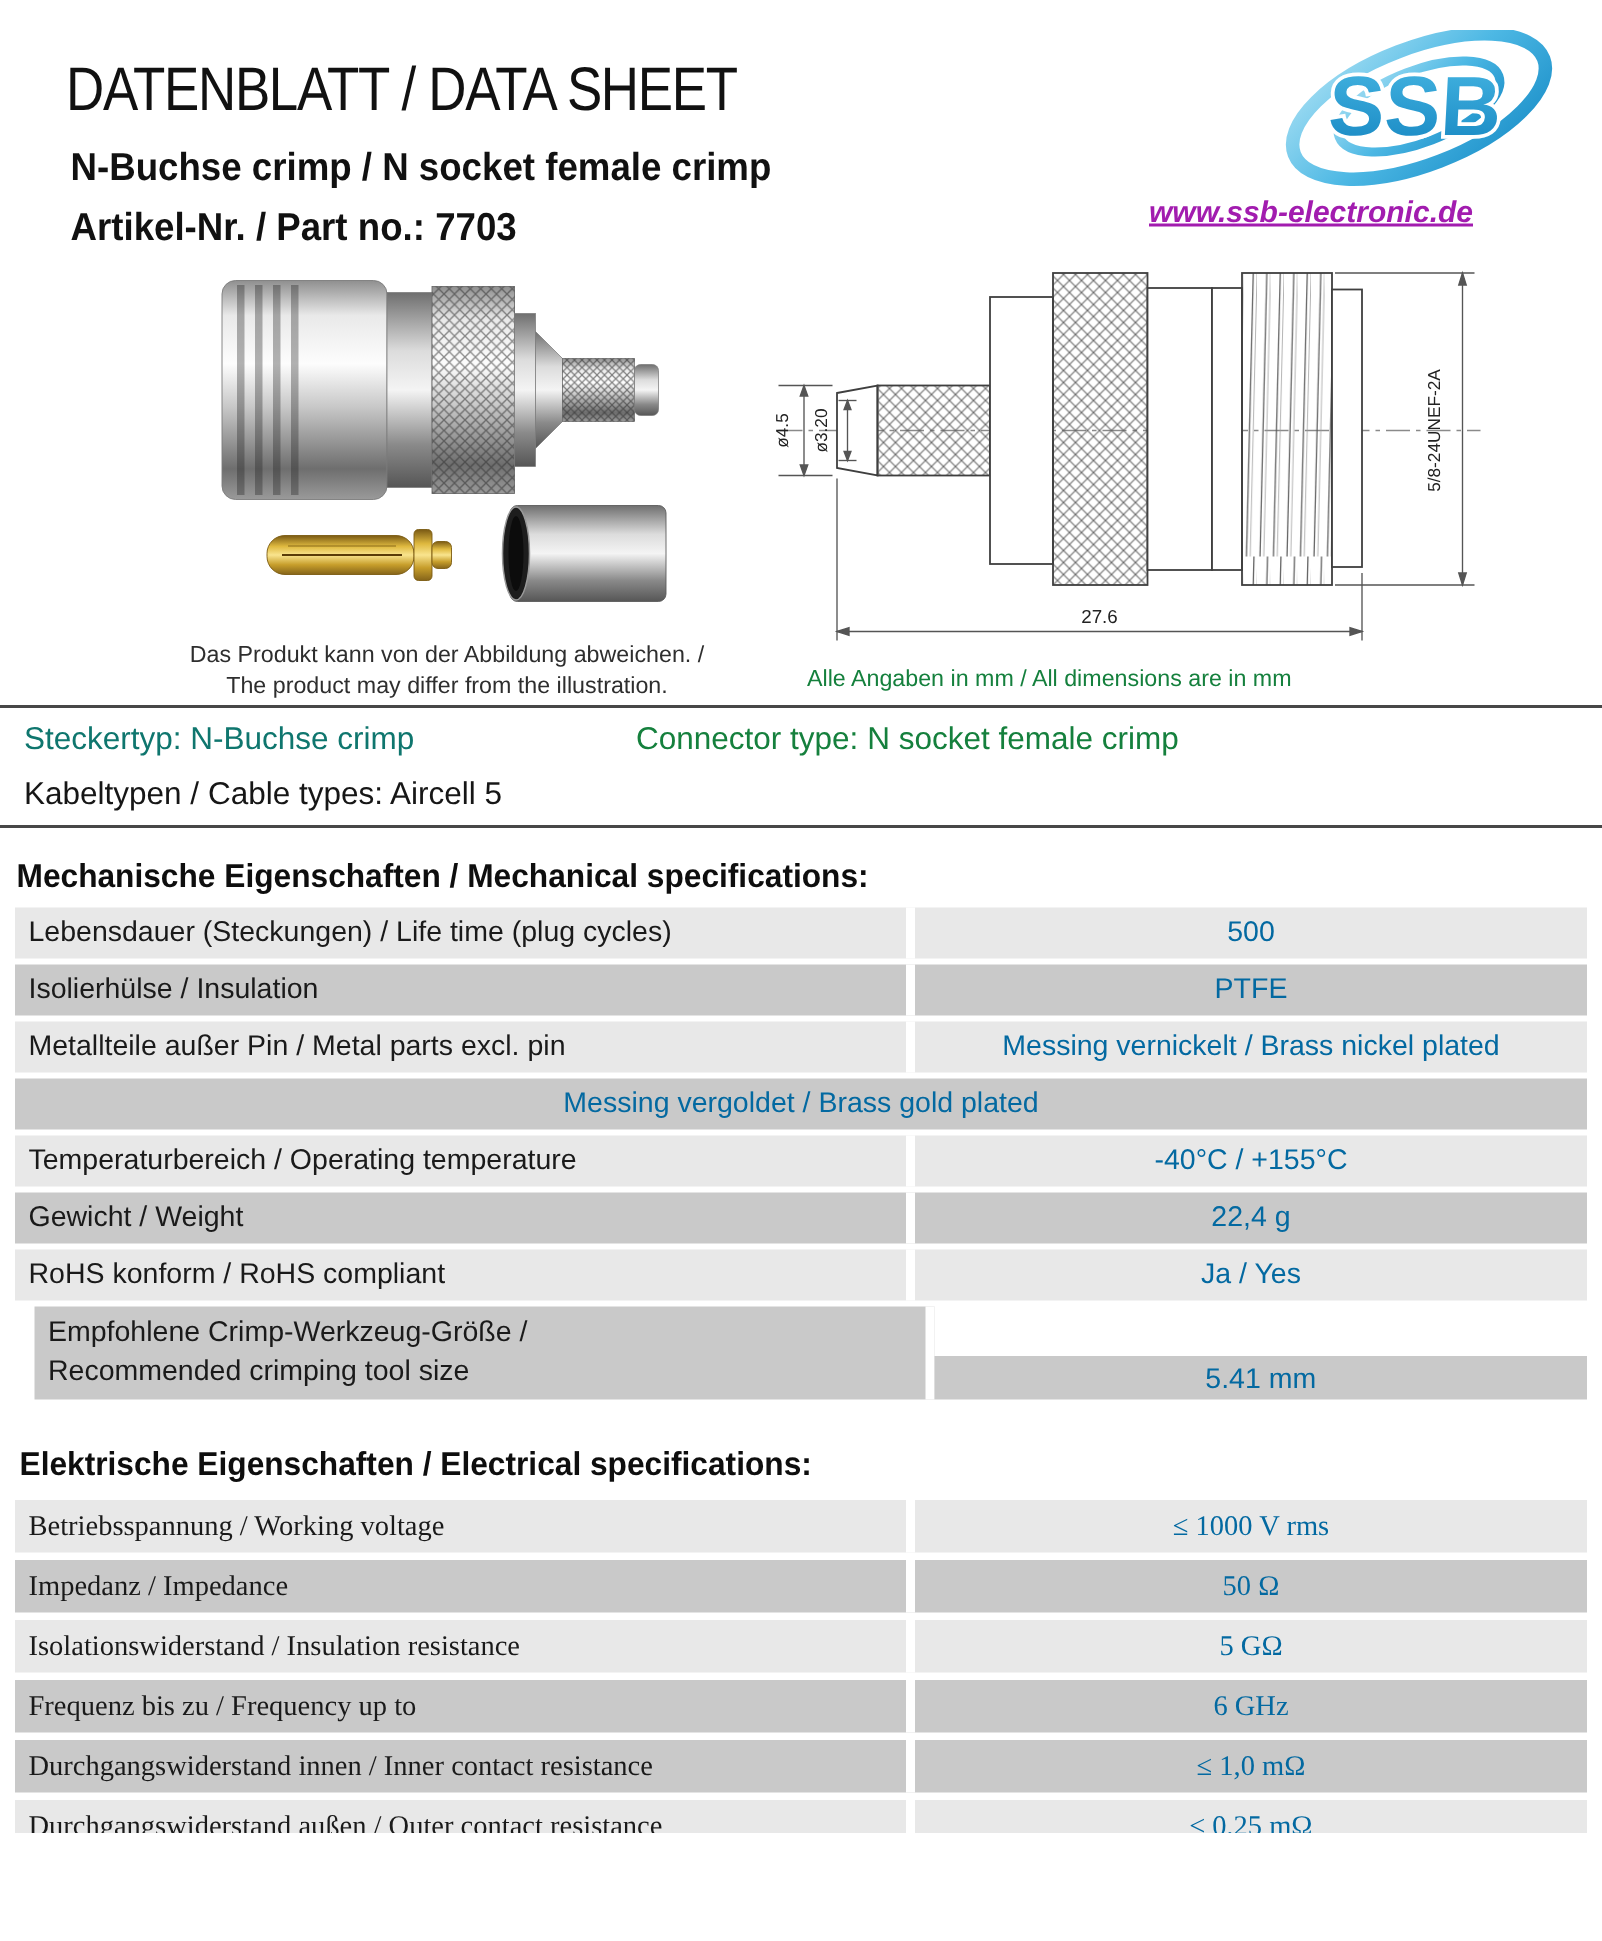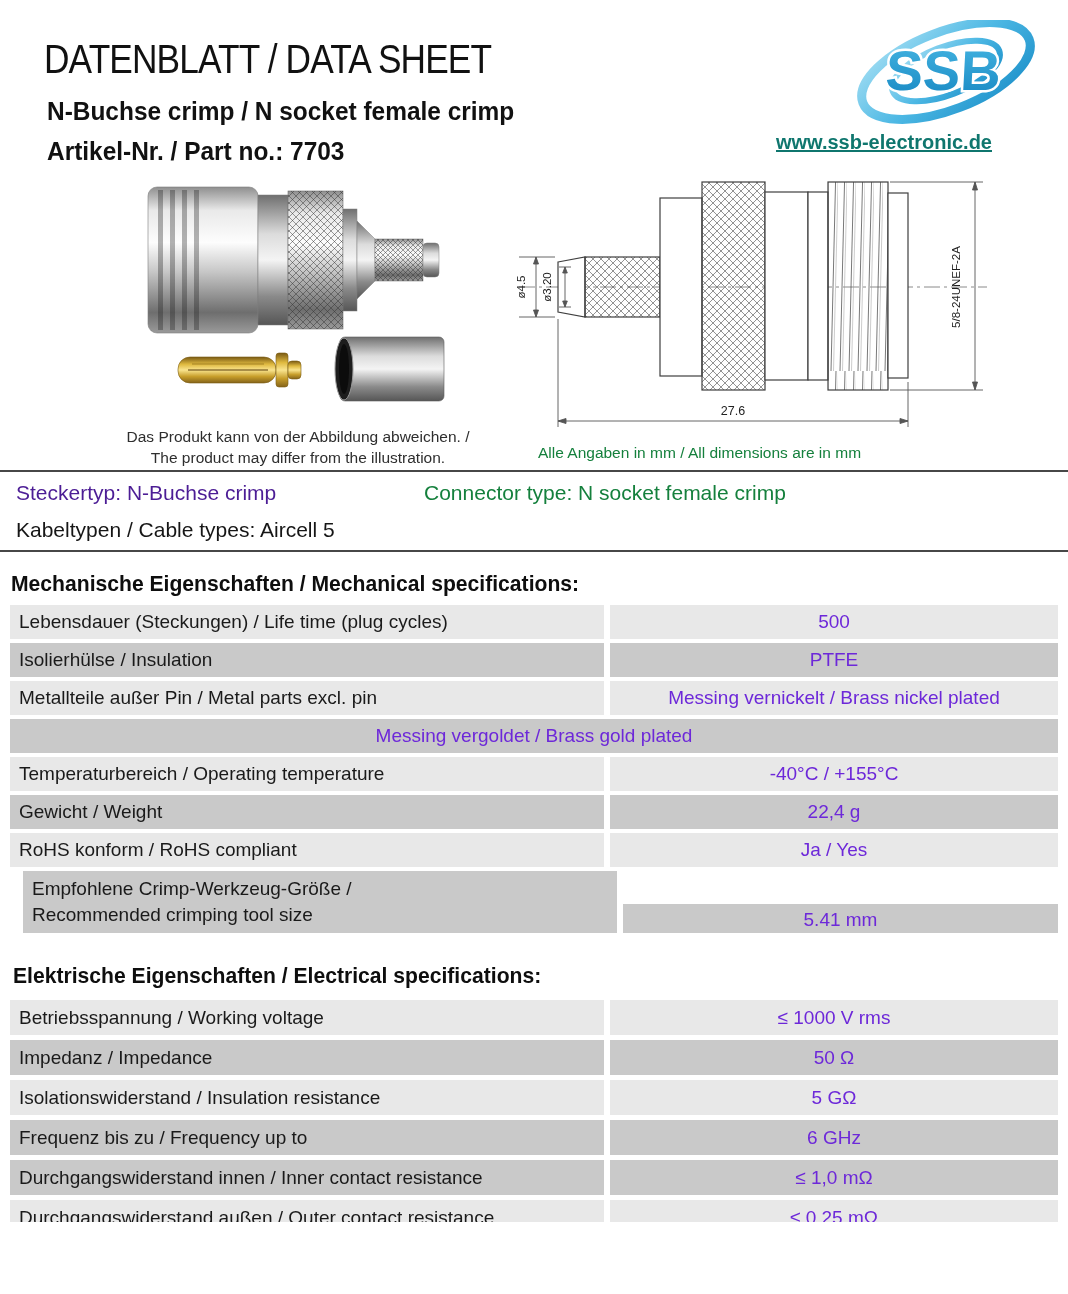--- a/index.html
+++ b/index.html
@@ -9,58 +9,58 @@
 
   
   .title { position:absolute; left:44px; top:36px; font-size:41px; line-height:46px;
            font-weight:500; letter-spacing:-1px; color:#111;
            transform:scaleX(.86); transform-origin:0 0; white-space:nowrap; }
   .subtitle { position:absolute; left:47px; top:97px; font-size:26px; line-height:29px;
               font-weight:700; color:#111; transform:scaleX(.94); transform-origin:0 0; white-space:nowrap; }
   .partno  { position:absolute; left:47px; top:137px; font-size:26px; line-height:29px;
              font-weight:700; color:#111; transform:scaleX(.94); transform-origin:0 0; white-space:nowrap; }
   .logo { position:absolute; left:850px; top:20px; width:190px; height:106px; }
-  .weblink { position:absolute; left:766px; top:131px; width:236px; text-align:center;
-             font-size:20px; font-weight:700; color:#0f766e;
+  .weblink { position:absolute; left:766px; top:131px; width:236px; 
+             font-size:20px; font-weight:700; font-style:italic; color:#a21caf;
              text-decoration:underline; white-space:nowrap; }
 
   
   .photo { position:absolute; left:128px; top:175px; width:355px; height:250px; }
   .photo-caption { position:absolute; left:116px; top:426px; width:364px; text-align:center;
                    font-size:15.5px; line-height:21px; color:#2e2e2e; }
   .tech { position:absolute; left:505px; top:163px; width:520px; height:300px; }
   .dim-note { position:absolute; left:538px; top:444px; font-size:15.5px; color:#15803d; }
 
   
   .rule { position:absolute; left:0; right:0; height:2px; background:#474747; }
   .rule-1 { top:470px; } .rule-2 { top:550px; }
-  .info-type-de { position:absolute; left:16px;  top:481px; font-size:21px; color:#4c1d95; }
+  .info-type-de { position:absolute; left:16px;  top:481px; font-size:21px; color:#0f766e; }
   .info-type-en { position:absolute; left:424px; top:481px; font-size:21px; color:#15803d; }
   .info-cables  { position:absolute; left:16px;  top:518px; font-size:21px; color:#161616; }
 
   .sec-head { position:absolute; font-size:22px; font-weight:700; color:#0e0e0e;
               transform:scaleX(.96); transform-origin:0 0; white-space:nowrap; }
   .sec-head.mech { left:11px; top:571px; }
   .sec-head.elec { left:13px; top:963px; }
 
   
   .spec-table { position:absolute; left:10px; width:1048px; display:flex; flex-direction:column; }
   .spec-table.mech { top:605px; }
-  .spec-table.elec { top:1000px; }
+  .spec-table.elec { top:1000px;font-family:Liberation Serif, serif; }
   .trow { display:flex; width:100%; }
   .spec-table.mech .trow { min-height:34px; margin-bottom:4px; }
   .spec-table.elec .trow { min-height:35px; margin-bottom:5px; }
   .trow.tall { min-height:60px;padding-left:13px; }
   .trow.light > div { background:#e8e8e8; }
   .trow.dark  > div { background:#c9c9c9; }
   .tlabel { width:600px; border-right:6px solid #fff; background-clip:padding-box;
             display:flex; flex-direction:column; justify-content:center;
             padding:3px 8px 3px 9px; font-size:19px; line-height:26px; color:#1a1a1a; }
   .tvalue { flex:1; display:flex; align-items:center; justify-content:center;
-            font-size:19px; color:#6d28d9; text-align:left; padding:2px 6px; }
+            font-size:19px; color:#0369a1; text-align:left; padding:2px 6px; }
   .trow.tall .tvalue { align-items:flex-start; padding-top:5px;margin-top:33px; }
 
   svg text { font-family:"Liberation Sans","DejaVu Sans",sans-serif; }
 </style>
 </head>
 <body>
 
 <div class="page">
 
   <div class="title">DATENBLATT / DATA SHEET</div>

